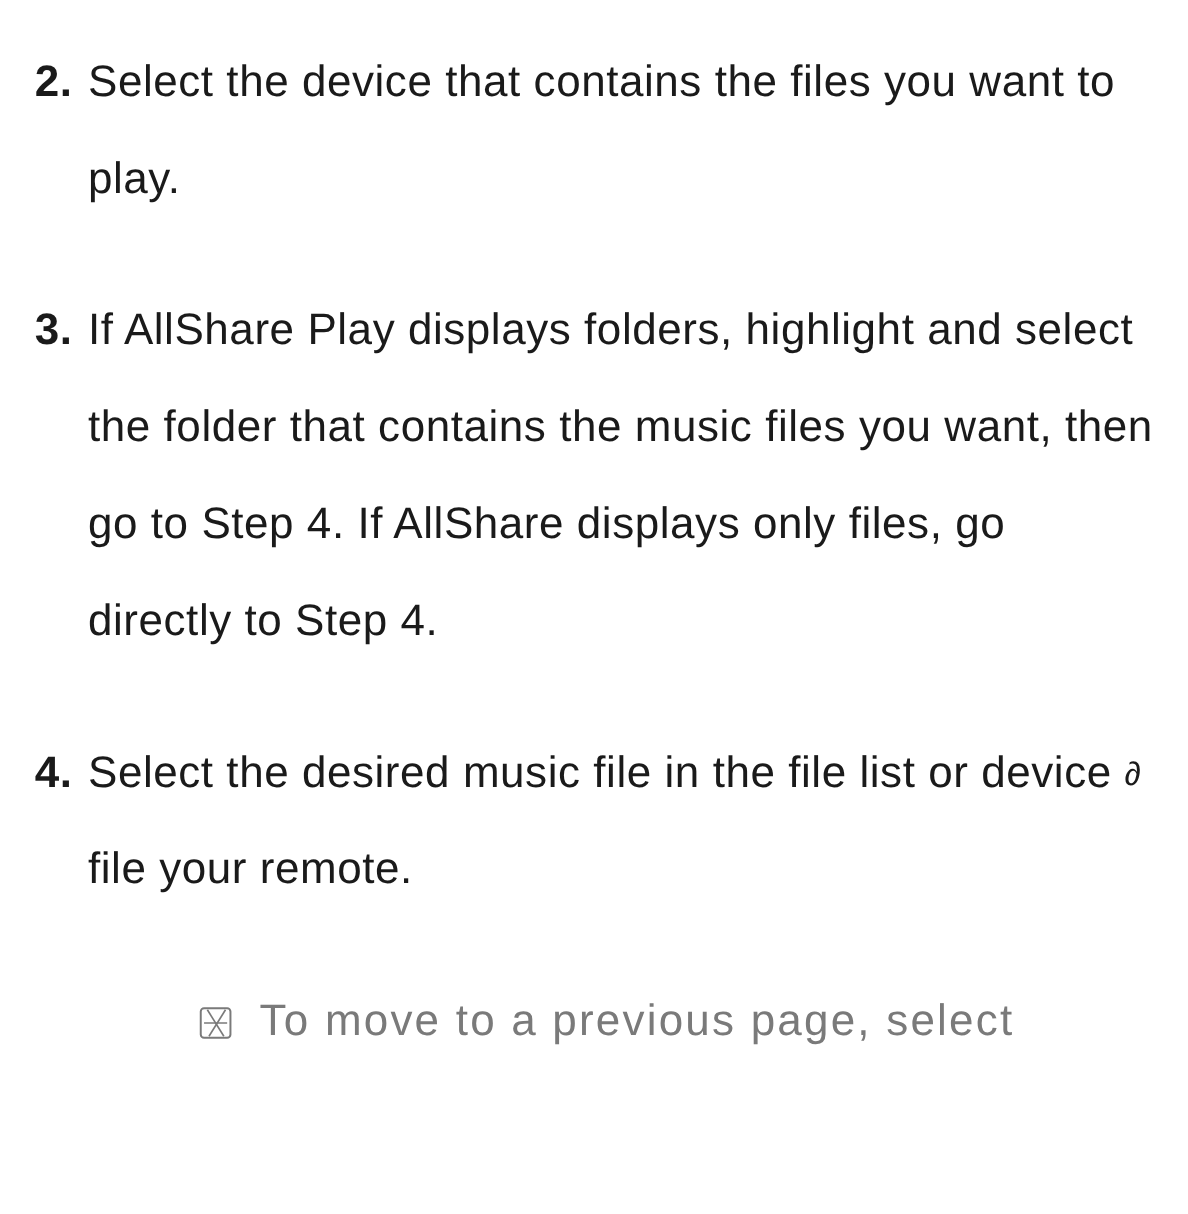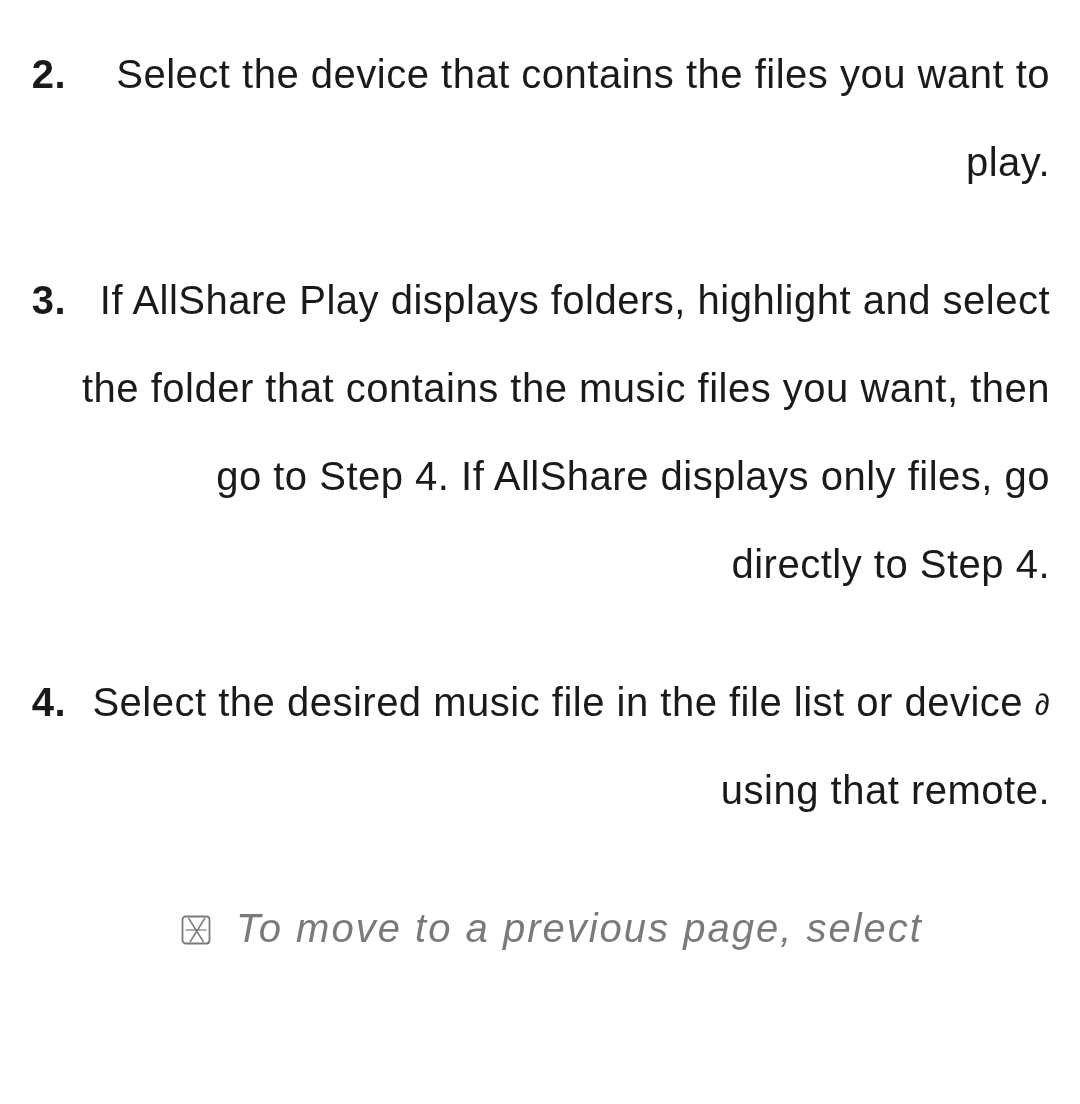--- a/index.html
+++ b/index.html
@@ -25,27 +25,25 @@
     .marker {
       font-weight: bold;
       min-width: 60px;
       text-align: right;
       padding-right: 14px;
       flex-shrink: 0;
     }
     .body-text {
       flex: 1;
       padding-right: 10px;
-      text-align: right;
     }
     .note-row {
       display: flex;
       padding-left: 158px;
       margin-top: 10px;
-      font-style: italic;
     }
     .note-icon {
       color: #7a7a7a;
       padding-right: 22px;
       flex-shrink: 0;
       display: inline-flex;
       align-items: flex-start;
       padding-top: 28px;
     }
     .note-icon svg {
@@ -71,21 +69,21 @@
 </div>
 
 <div class="list-item">
   <div class="marker">3.</div>
   <div class="body-text">If AllShare Play displays folders, highlight and select the folder that contains the music files you want, then go to Step 4. If AllShare displays only files, go directly to Step 4.</div>
 </div>
 
 <div class="list-item">
   <div class="marker">4.</div>
   <div class="body-text">
-    <span>Select the desired music file in the file list or device </span><span class="play-symbol">∂</span><span> using that remote.</span>
+    <span>Select the desired music file in the file list or device </span><span class="play-symbol">∂</span><span> file your remote.</span>
   </div>
 </div>
 
 <div class="note-row">
   <span class="note-icon">
     <svg viewBox="0 0 24 24" fill="none" stroke="#7a7a7a" stroke-width="1.2">
       <rect x="3" y="3" width="18" height="18" rx="2"></rect>
       <line x1="7" y1="4" x2="17" y2="20" stroke-width="1"></line>
       <line x1="8" y1="20" x2="18" y2="4" stroke-width="1"></line>
       <line x1="5" y1="12" x2="19" y2="12" stroke-width="0.8"></line>

